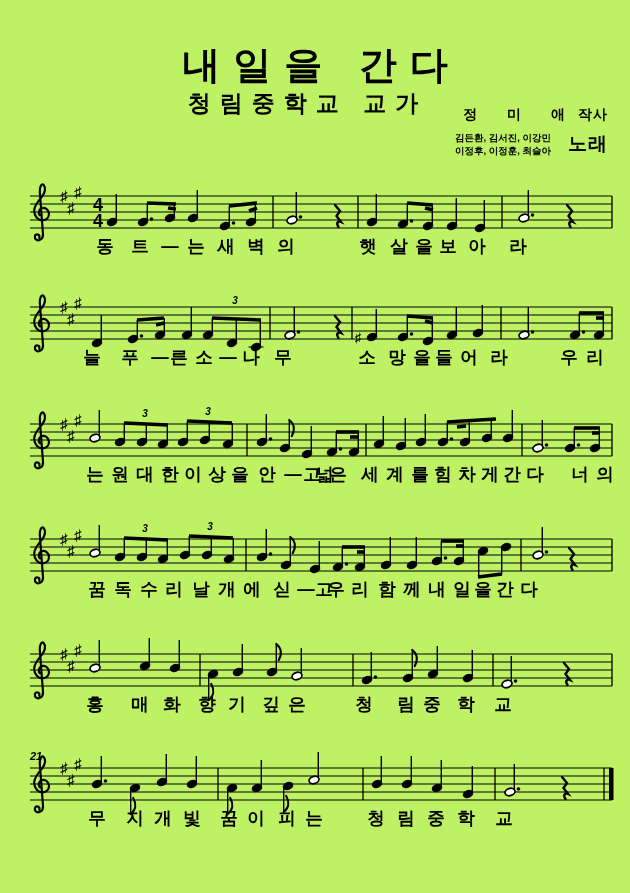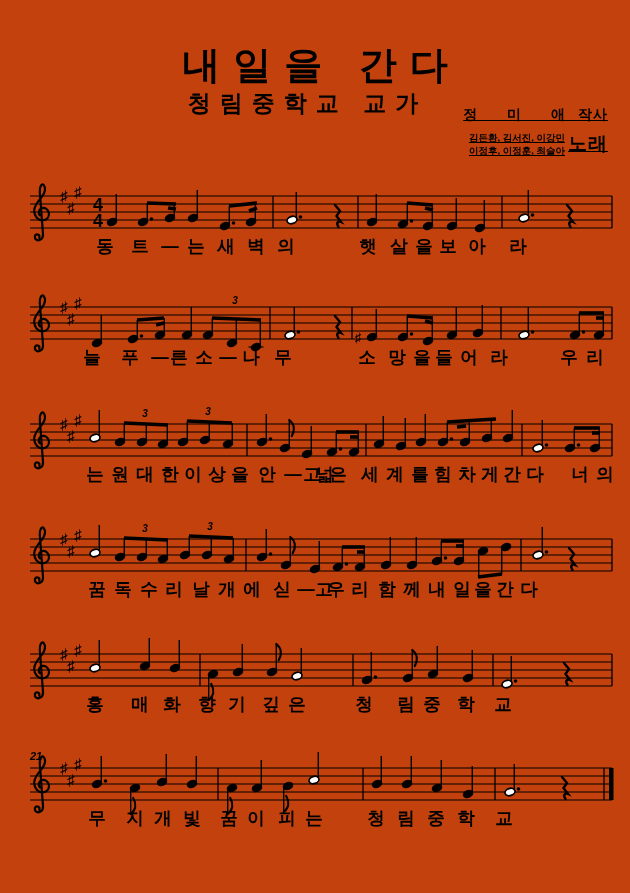--- a/index.html
+++ b/index.html
@@ -1,27 +1,27 @@
 <!DOCTYPE html>
 <html><head>
 <meta charset="utf-8">
 <style>
   html,body{margin:0;padding:0;background:#fff;}
-  .page{position:relative;width:630px;height:893px;background:#c2410c;overflow:hidden;
+  .page{position:relative;width:630px;height:893px;background:#bef264;overflow:hidden;
         font-family:"Liberation Sans",sans-serif;color:#000;}
   #score-svg{position:absolute;left:0;top:0;}
   .title{position:absolute;top:40px;left:0;width:630px;text-align:center;margin:0;
          font-size:38px;font-weight:bold;letter-spacing:13px;padding-left:13px;box-sizing:border-box;}
   .subtitle{position:absolute;top:88px;left:0;width:606px;text-align:center;margin:0;
             font-size:23px;font-weight:bold;letter-spacing:9px;padding-left:9px;box-sizing:border-box;}
   .credits{position:absolute;top:106px;right:22px;text-align:right;}
-  .credit-row{font-size:14px;font-weight:bold;margin-bottom:7px;white-space:nowrap;text-decoration:underline;}
+  .credit-row{font-size:14px;font-weight:bold;margin-bottom:7px;white-space:nowrap;}
   .cname{letter-spacing:13px;}
   .crole{letter-spacing:1px;}
-  .singers{display:flex;align-items:flex-start;justify-content:flex-end;gap:3px;margin-top:2px;}
+  .singers{display:flex;align-items:flex-start;justify-content:flex-end;gap:17px;margin-top:2px;}
   .singer-names{font-size:9.5px;font-weight:bold;line-height:13px;text-align:left;letter-spacing:0;}
   .singers .crole{font-size:19px;}
   svg text{font-family:"Liberation Sans",sans-serif;}
 </style>
 </head>
 <body>
 
 <div class="page">
   <h1 class="title">내일을 간다</h1>
   <h2 class="subtitle">청림중학교 교가</h2>

